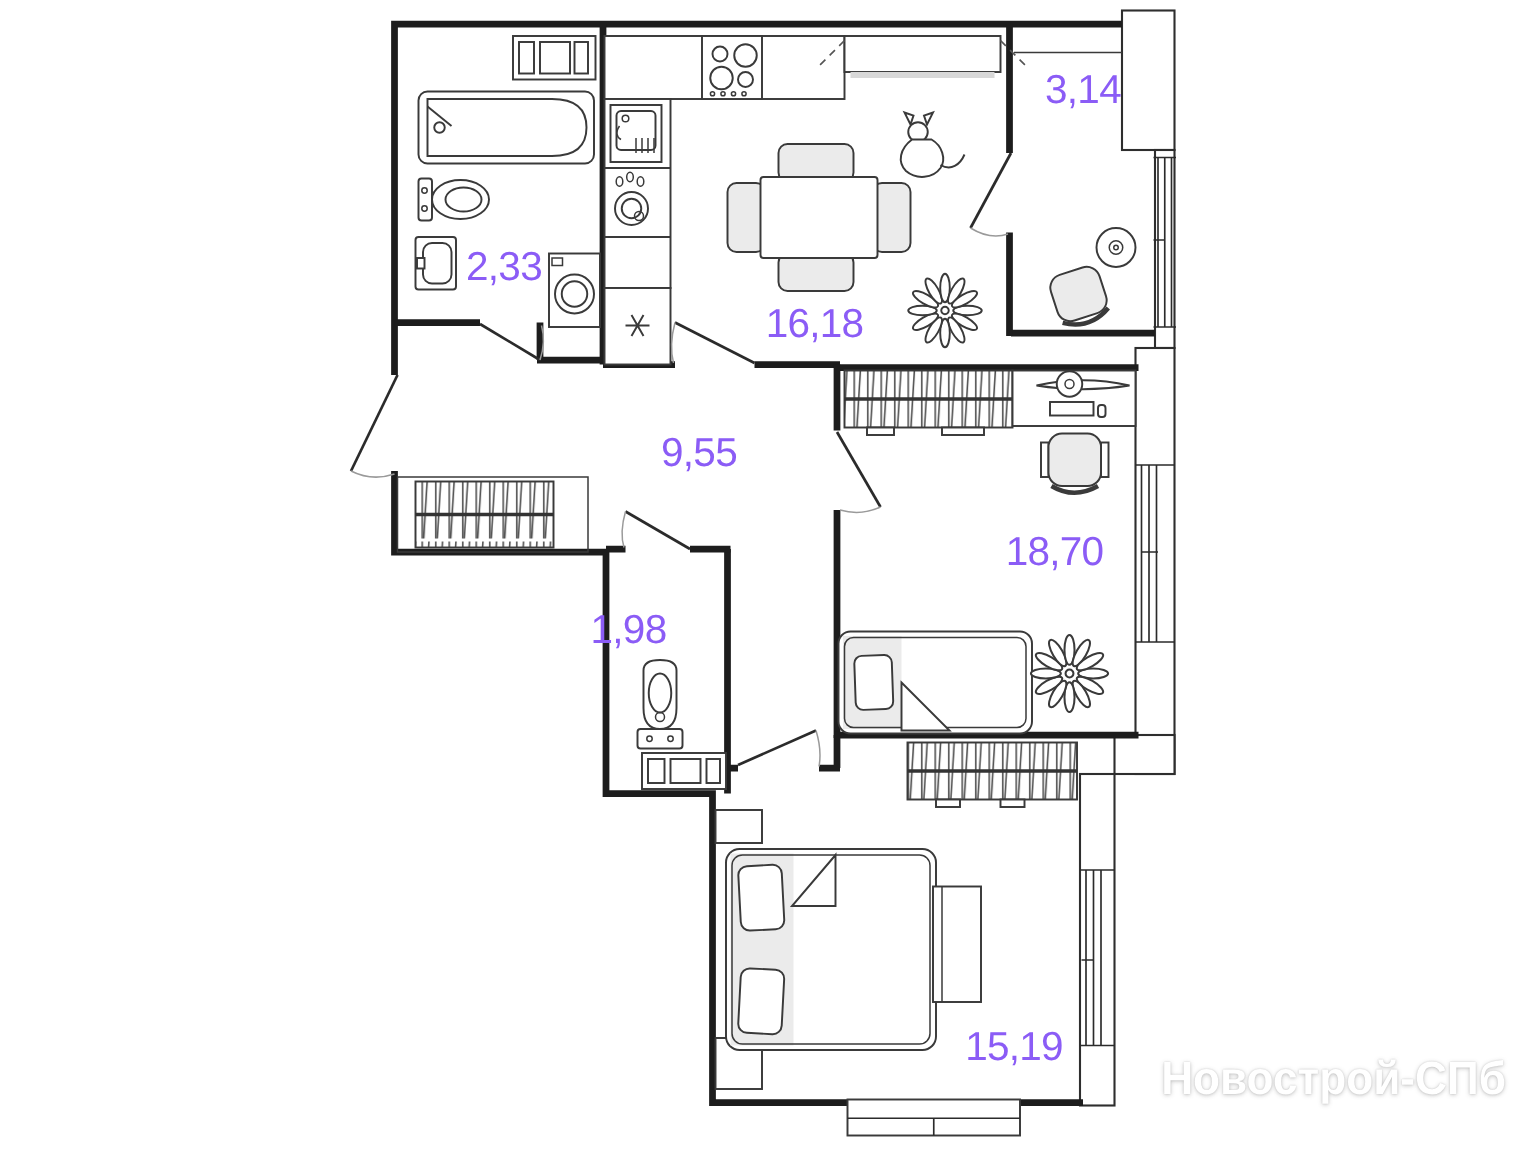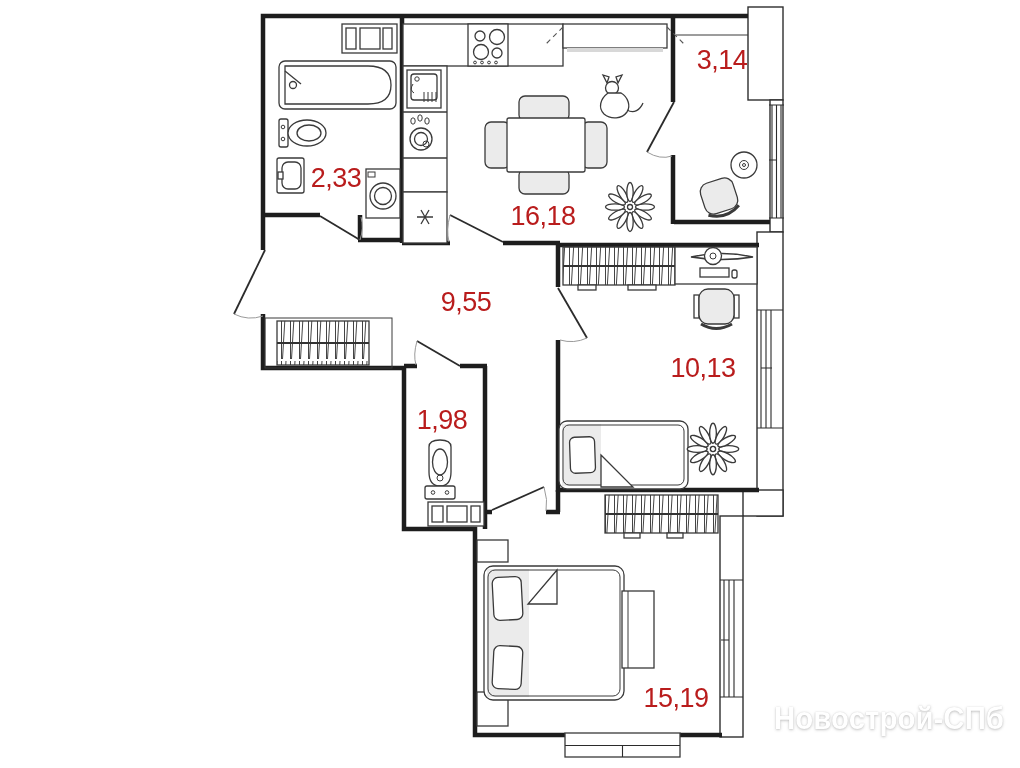--- a/index.html
+++ b/index.html
@@ -9,21 +9,21 @@
   .wall{fill:none;stroke:#1d1d1d;stroke-width:4.5;}
   .hollow{fill:#ffffff;stroke:#2e2e2e;stroke-width:1.4;}
   .fx{fill:#ffffff;stroke:#3a3a3a;stroke-width:1.3;}
   .fxg{fill:#ebebeb;stroke:#3a3a3a;stroke-width:1.3;}
   .ln{stroke:#3a3a3a;stroke-width:1.3;fill:none;}
   .thin{stroke:#3a3a3a;stroke-width:1;fill:none;}
   .door{stroke:#2b2b2b;stroke-width:1.8;fill:none;}
   .arc{stroke:#9a9a9a;stroke-width:1;fill:none;}
   .glz{stroke:#2b2b2b;stroke-width:1.1;fill:none;}
   .dash{stroke:#555;stroke-width:1.1;stroke-dasharray:5 4;fill:none;}
-  .roomlabel{position:absolute;transform:translate(-50%,-50%);font-size:27px;color:#b91c1c;
+  .roomlabel{position:absolute;transform:translate(-50%,-50%);font-size:27px;color:#8b5cf6;
              letter-spacing:-0.5px;white-space:nowrap;}
   .watermark{position:absolute;right:16px;top:701px;font-size:31px;font-weight:bold;
              color:#ffffff;transform:scaleX(0.95);transform-origin:right;
              text-shadow:0 1px 3px rgba(90,90,90,0.35), 0 0 1px rgba(120,120,120,0.3);
              white-space:nowrap;}
 </style>
 </head>
 <body>
 
 <div class="plan-wrap">
@@ -309,18 +309,18 @@
       <line x1="492" y1="510" x2="544" y2="487" class="door"></line>
       <path class="arc" d="M544,487 Q548,500 546,511"></path>
     </g>
   </g>
 </svg>
 
 <div class="roomlabel" style="left:336px;top:178px">2,33</div>
 <div class="roomlabel" style="left:543px;top:216px">16,18</div>
 <div class="roomlabel" style="left:722px;top:60px">3,14</div>
 <div class="roomlabel" style="left:466px;top:302px">9,55</div>
-<div class="roomlabel" style="left:442px;top:420px">1,98</div>
-<div class="roomlabel" style="left:703px;top:368px">10,13</div>
+<div class="roomlabel" style="left:419px;top:420px">1,98</div>
+<div class="roomlabel" style="left:703px;top:368px">18,70</div>
 <div class="roomlabel" style="left:676px;top:698px">15,19</div>
 
 <div class="watermark">Новострой-СПб</div>
 </div>
 
 </body></html>

